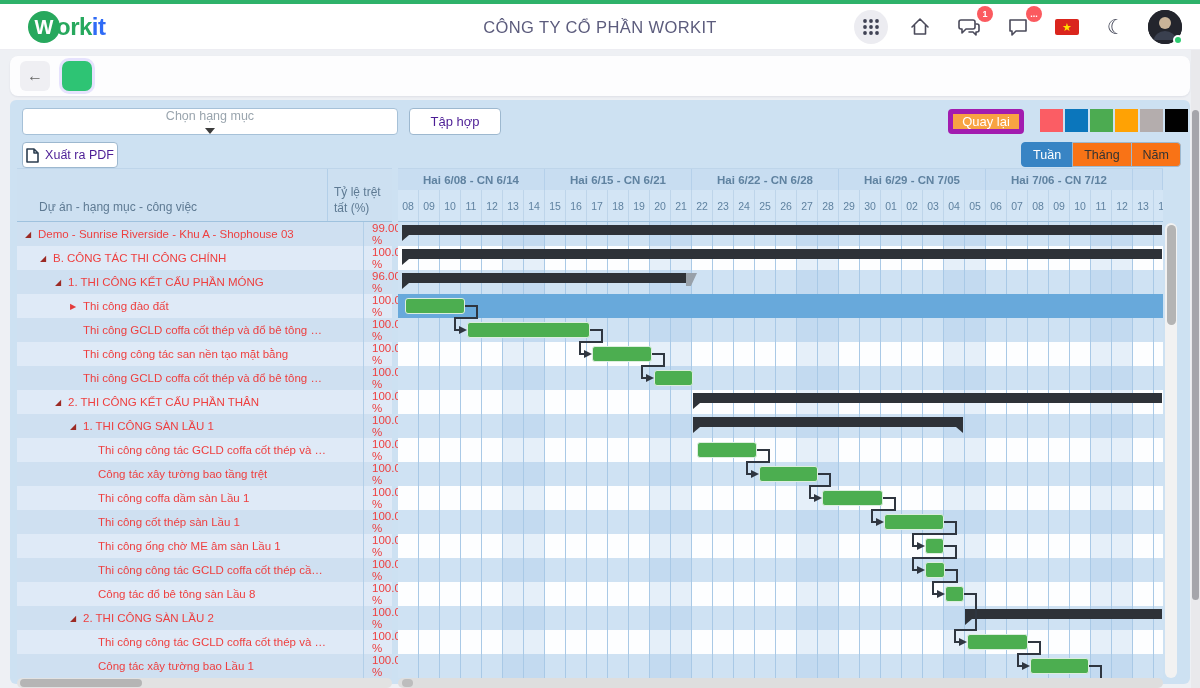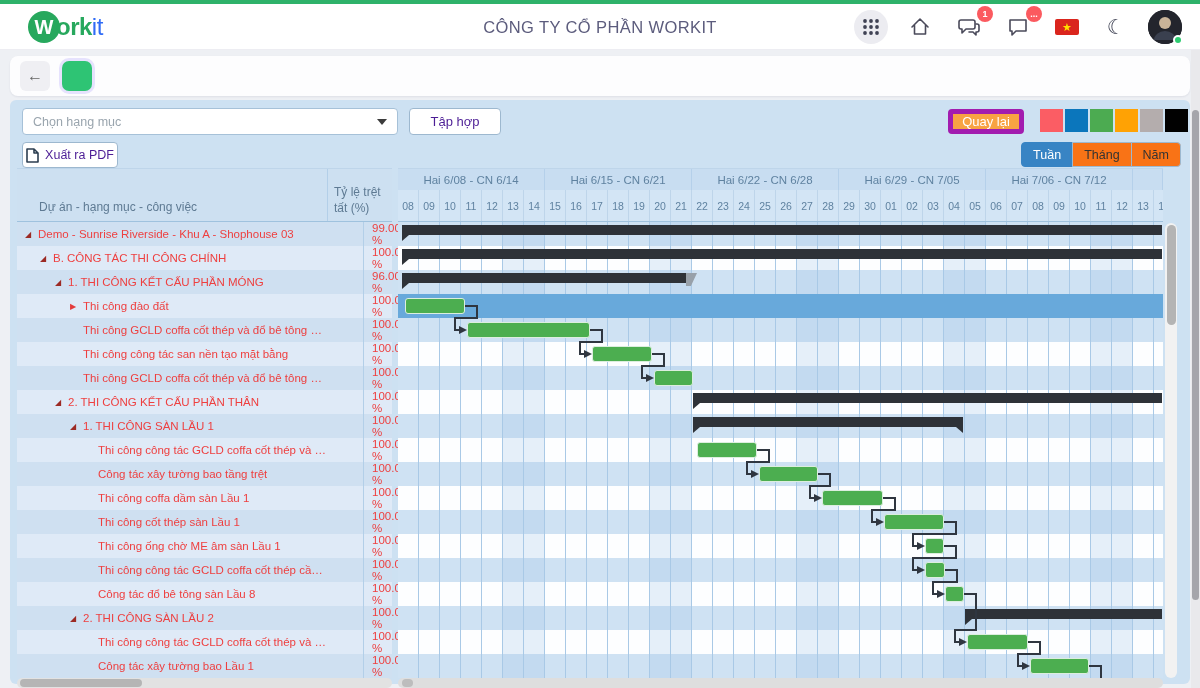--- a/index.html
+++ b/index.html
@@ -8,21 +8,21 @@
           font-family:"Liberation Sans", sans-serif; overflow:hidden; }
 
   
   .topstrip { position:absolute; left:0; top:0; width:1200px; height:4px; background:#2eb26a; }
   .appbar { position:absolute; left:0; top:4px; width:1200px; height:46px; background:#ffffff;
             border-bottom:1px solid #ededf2; }
   .logo { position:absolute; left:28px; top:7px; display:flex; align-items:center; cursor:pointer; }
   .logo-badge { width:32px; height:32px; border-radius:50%; background:#27a85d; color:#fff;
                 font-weight:bold; font-size:20px; display:flex; align-items:center; justify-content:center; }
   .logo-ork { color:#27a85d; font-weight:bold; font-size:24px; letter-spacing:-0.5px; margin-left:-4px; }
-  .logo-it  { color:#2f6bf6; font-weight:normal; font-size:24px; letter-spacing:-0.5px; }
+  .logo-it  { color:#2f6bf6; font-weight:bold; font-size:24px; letter-spacing:-0.5px; }
   .app-title { position:absolute; left:0; right:0; top:14px; text-align:center;
                color:#5c5c7d; font-size:16.5px; letter-spacing:0.4px; }
   .appbar-icons { position:absolute; right:18px; top:5px; height:36px; display:flex; align-items:center; gap:15px; }
   .icon-btn { position:relative; width:34px; height:34px; display:flex; align-items:center; justify-content:center;
               cursor:pointer; }
   .icon-circle { background:#ececf1; border-radius:50%; }
   .badge { position:absolute; top:-4px; right:-7px; min-width:16px; height:16px; padding:0 3px; border-radius:9px;
            background:#fb5a5f; color:#fff; font-size:9px; line-height:16px; text-align:center; font-weight:bold; }
   .flag { width:24px; height:16px; background:#da251d; border-radius:2px; display:flex; align-items:center;
           justify-content:center; color:#ffde00; font-size:11px; line-height:1; }
@@ -38,21 +38,21 @@
   .back-btn { position:absolute; left:10px; top:5px; width:30px; height:30px; background:#efeff3; border-radius:6px;
               color:#666; font-size:16px; display:flex; align-items:center; justify-content:center; cursor:pointer; }
   .green-btn { position:absolute; left:52px; top:5px; width:30px; height:30px; background:#2ec474; border-radius:7px;
                box-shadow:0 0 0 3px rgba(150,130,250,.22); cursor:pointer; }
 
   
   .panel { position:absolute; left:10px; top:100px; width:1180px; height:584px; background:#cde1f2;
            border-radius:6px; }
   .select-box { position:absolute; left:12px; top:8px; width:376px; height:27px; background:#fff;
                 border:1px solid #a6c1d8; border-radius:4px; display:flex; align-items:center;
-                padding:0 10px; cursor:pointer; }
+                padding:0 10px; cursor:pointer;flex-direction:column; }
   .select-box .ph { color:#9aa5ae; font-size:12.5px; flex:1; }
   .caret-down { width:0; height:0; border-left:5px solid transparent; border-right:5px solid transparent;
                 border-top:6px solid #3c3c3c; }
   .btn-light { position:absolute; background:#fff; border:1px solid #9db8cf; border-radius:4px; color:#4c1d95;
                font-size:13px; display:flex; align-items:center; justify-content:center; gap:6px; cursor:pointer; }
   #btn-aggregate { left:399px; top:8px; width:92px; height:27px; }
   #btn-pdf { left:12px; top:42px; width:96px; height:26px; font-size:12.5px; }
   .btn-back-orange { position:absolute; left:938px; top:9px; width:76px; height:25px; background:#f8a343;
                      border:5px solid #a21caf; border-radius:4px; color:#fff; font-size:13px;
                      display:flex; align-items:center; justify-content:center; cursor:pointer; }
@@ -79,21 +79,21 @@
   .tname .txt { color:#ee3f3f; font-size:11.5px; white-space:nowrap; overflow:hidden; text-overflow:ellipsis; }
   .marker { flex:0 0 13px; font-size:8px; color:#9c2a24; text-align:left; }
   .marker.col { color:#e43b3b; }
   .tpct { flex:1; border-left:1px solid #b3cfe8; align-self:stretch; display:flex; align-items:center;
           padding-left:8px; color:#ee3f3f; font-size:11.5px;margin-left:36px; }
   .h-scroll { position:relative; height:10px; background:#e2e2e2; border-radius:5px; margin-top:0px; }
   .h-thumb { position:absolute; top:1px; height:8px; background:#b5b5b5; border-radius:4px; cursor:pointer; }
 
   
   .gantt-chart { position:absolute; left:388px; top:68px; width:780px; height:520px; }
-  .weeks-row { position:relative; height:22px; width:765px; background:#c8ddf1; border-top:1px solid #bed5ea; overflow:hidden; white-space:nowrap; }
+  .weeks-row { position:relative; height:22px; width:765px; background:#c8ddf1; border-top:1px solid #bed5ea; overflow:hidden; white-space:nowrap;font-weight:bold; }
   .week-cell { display:inline-block; height:22px; line-height:22px; text-align:center; color:#5f82a0;
                font-size:11.5px; border-right:1px solid #b5d0ea; vertical-align:top; }
   .days-row { position:relative; height:32px; width:765px; background:#d3e5f5; border-bottom:1px solid #9fc2de; overflow:hidden; white-space:nowrap; }
   .day-cell { display:inline-block; width:21px; height:32px; line-height:32px; text-align:center; color:#5f82a0;
               font-size:10.5px; border-right:1px solid #bed5ea; vertical-align:top; }
   .grid { position:relative; width:765px; height:456px; overflow:hidden; background:#fff; }
   .stripe { position:absolute; left:0; width:765px; height:24px; }
   .stripe.even { background:#cfe2f3; }
   .stripe.odd  { background:#fdfeff; }
   .weekend-col { position:absolute; top:0; width:42px; height:456px; background:rgba(160,196,232,0.25); }

